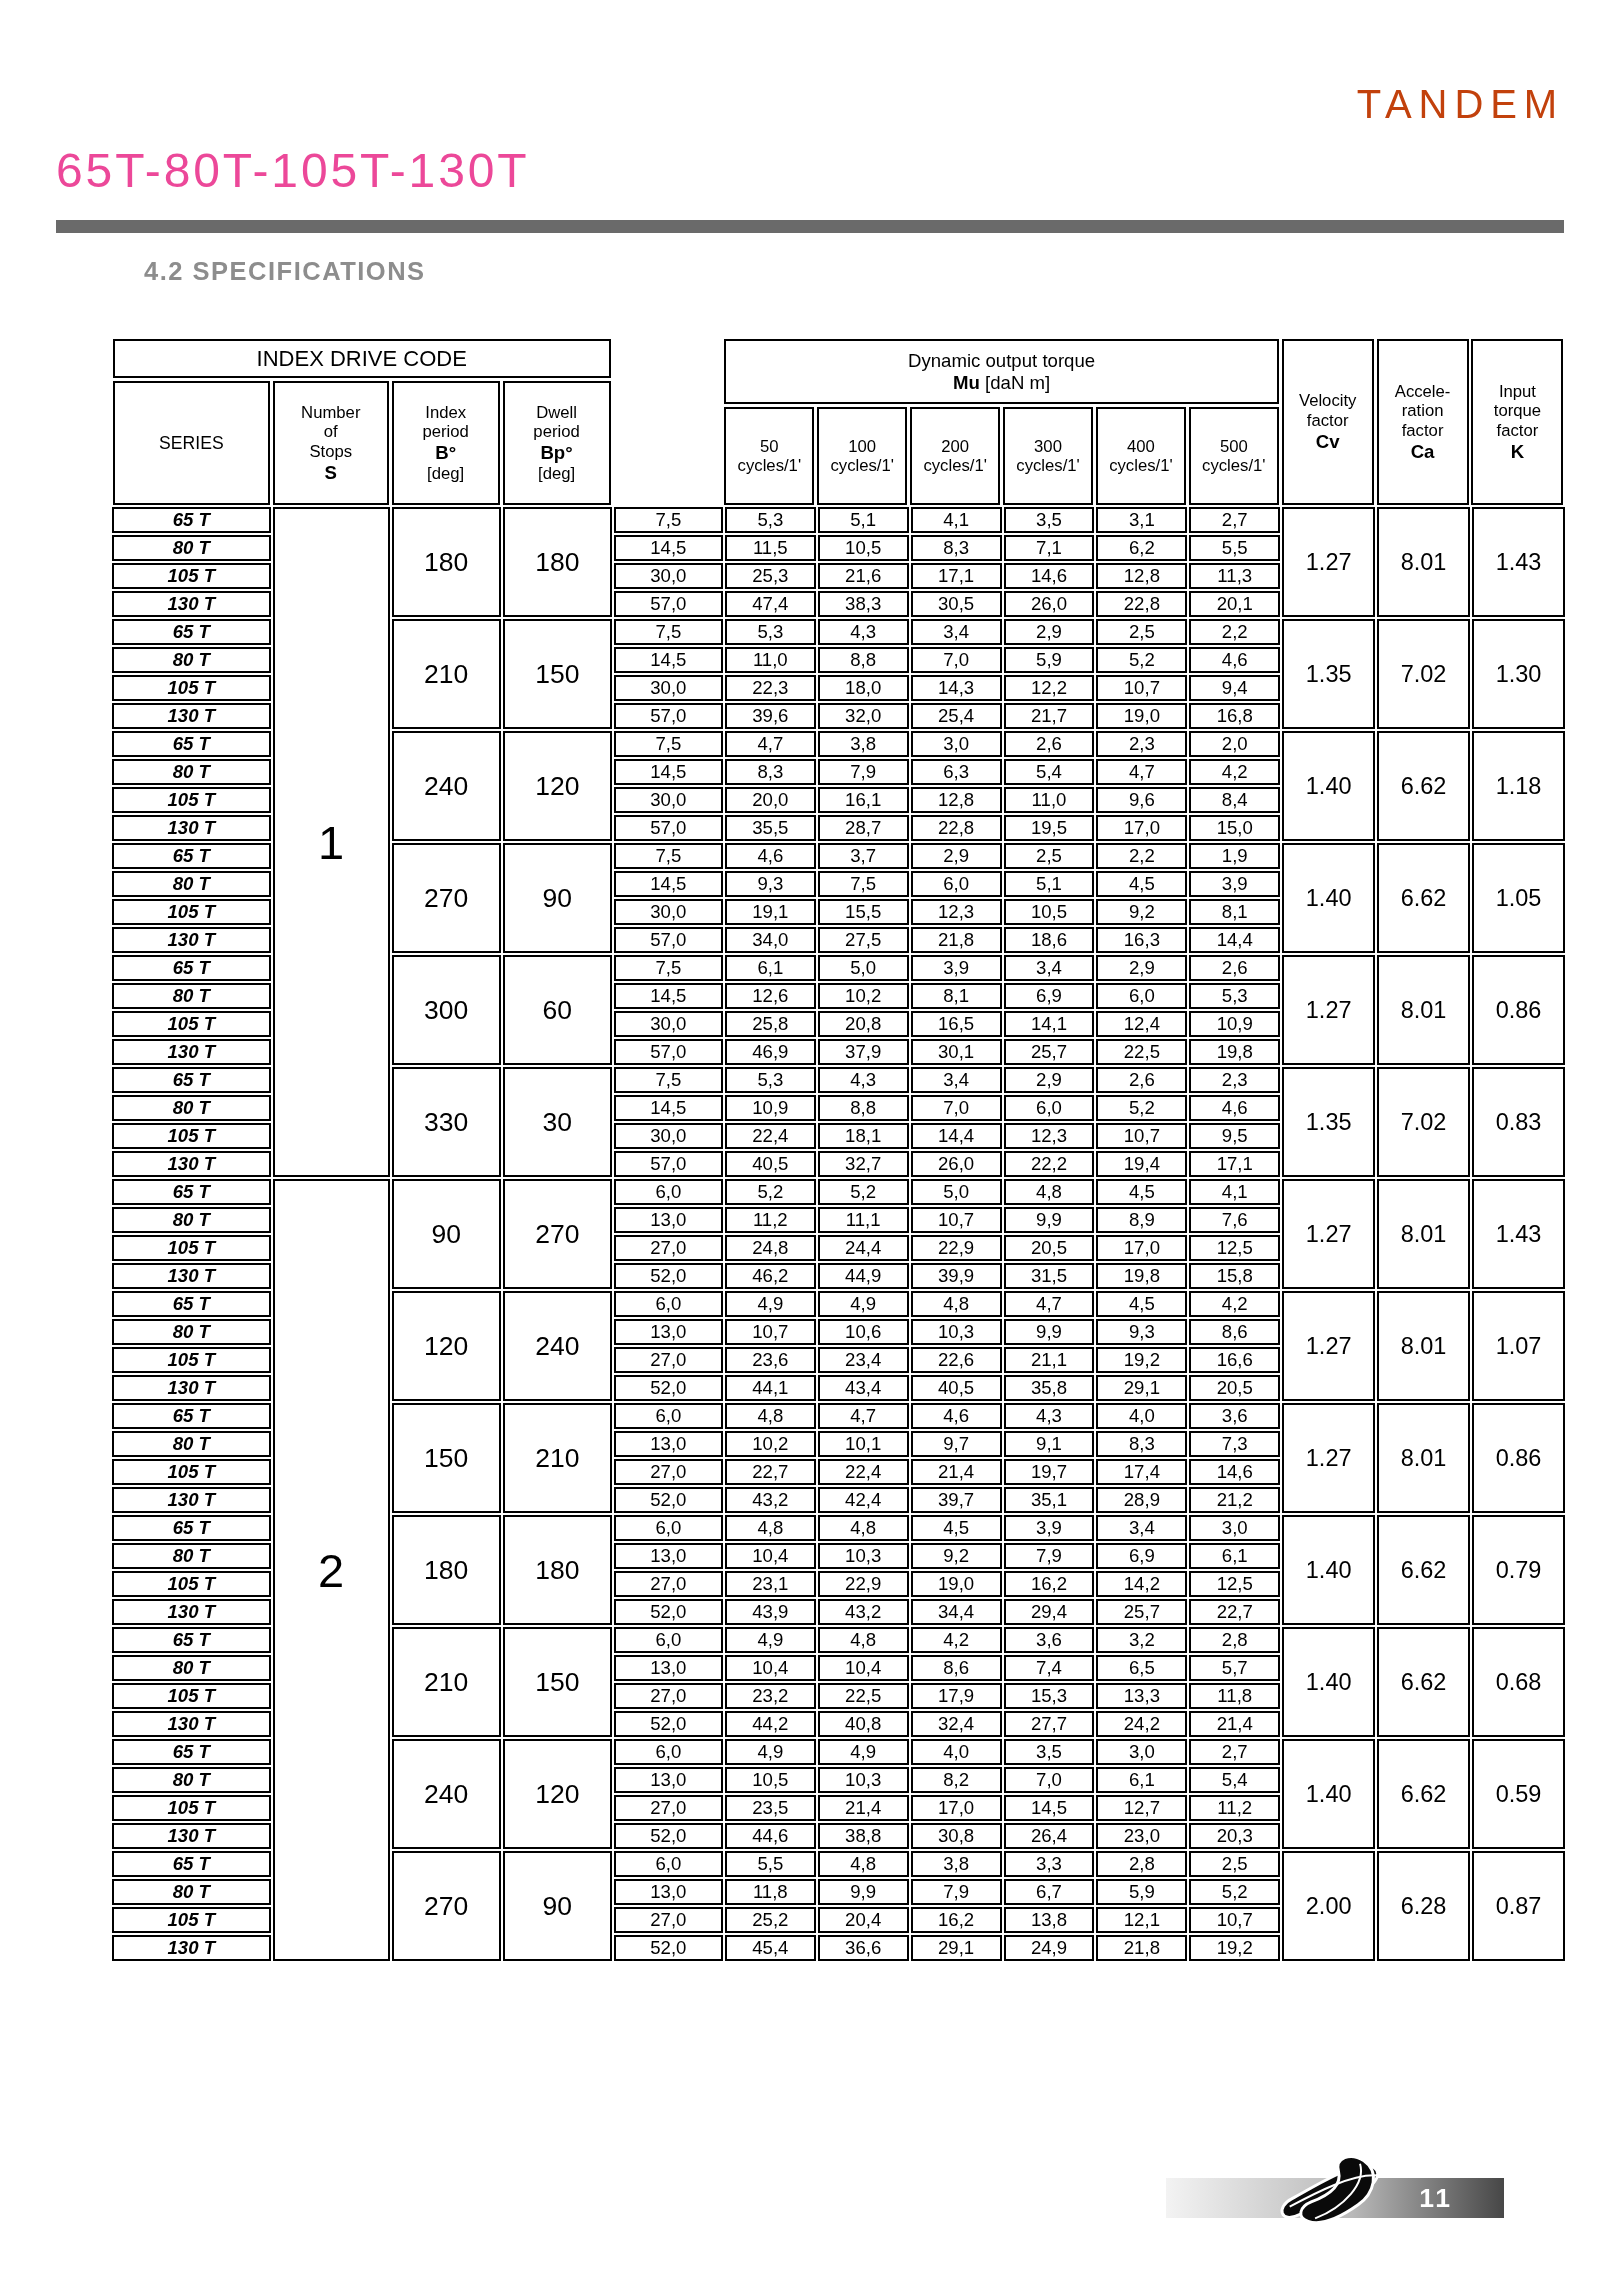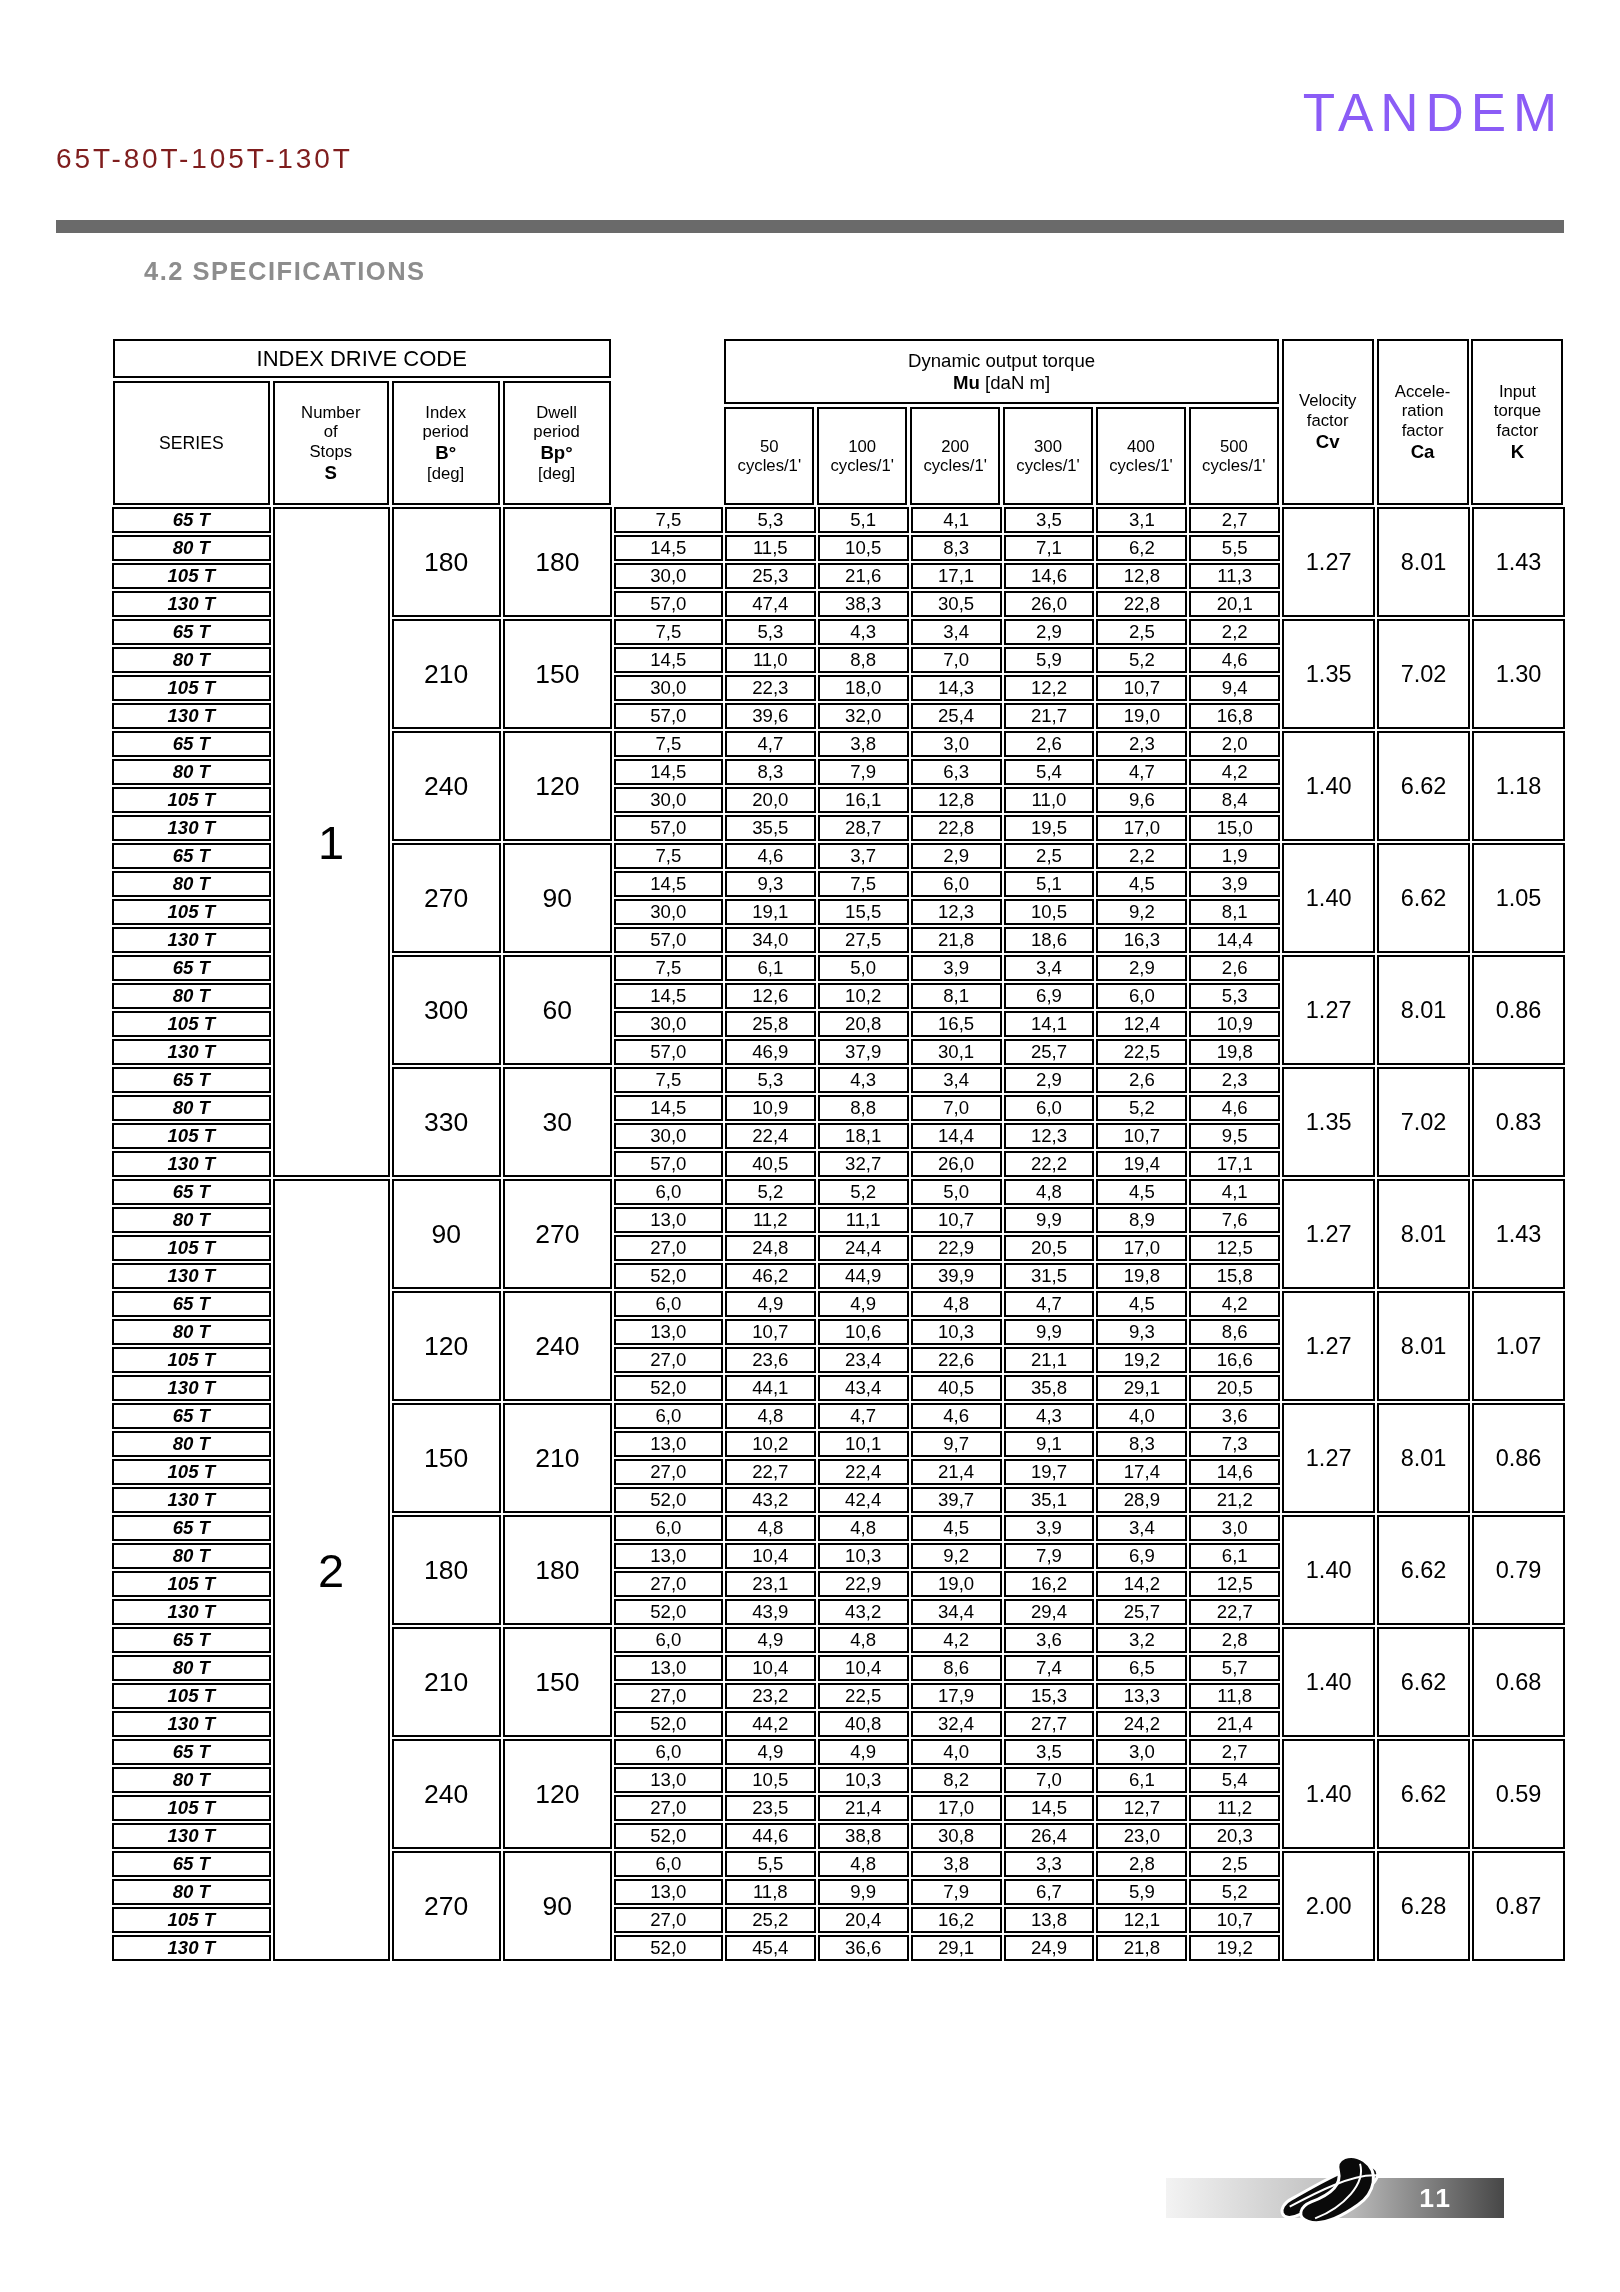--- a/index.html
+++ b/index.html
@@ -4,25 +4,25 @@
 <style>
   html,body { margin:0; padding:0; background:#ffffff; }
   .page {
     position:relative; width:1620px; height:2293px; background:#fff;
     font-family:"Liberation Sans", sans-serif; color:#000; overflow:hidden;
   }
 
   
   .header-left {
     position:absolute; left:56px; top:143px;
-    font-size:28px; letter-spacing:2.9px; color:#7f1d1d; font-weight:400;
+    font-size:48px; letter-spacing:2.9px; color:#ec4899; font-weight:400;
   }
   .brand {
     position:absolute; right:56px; top:82px;
-    font-size:53px; letter-spacing:6.9px; color:#8b5cf6; font-weight:400;
+    font-size:40px; letter-spacing:6.9px; color:#c2410c; font-weight:400;
   }
   .top-rule {
     position:absolute; left:56px; right:56px; top:220px; height:12.7px; background:#6a6a6a;
   }
   .section-title {
     position:absolute; left:144px; top:257px;
     font-size:25.5px; font-weight:bold; color:#8d8d8d; letter-spacing:1.5px;text-align:right;
   }
 
   

